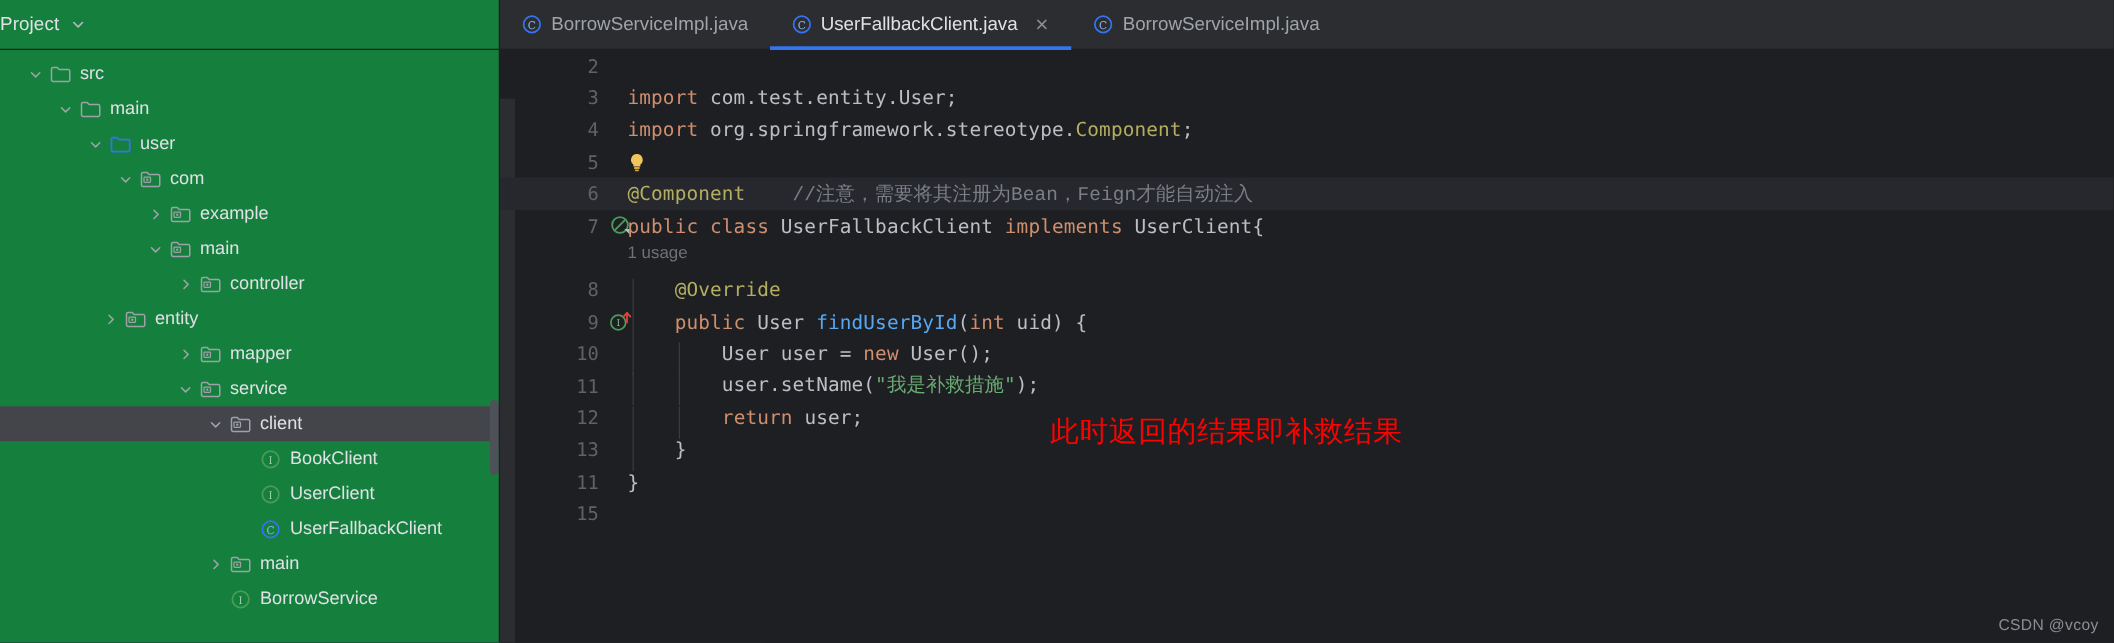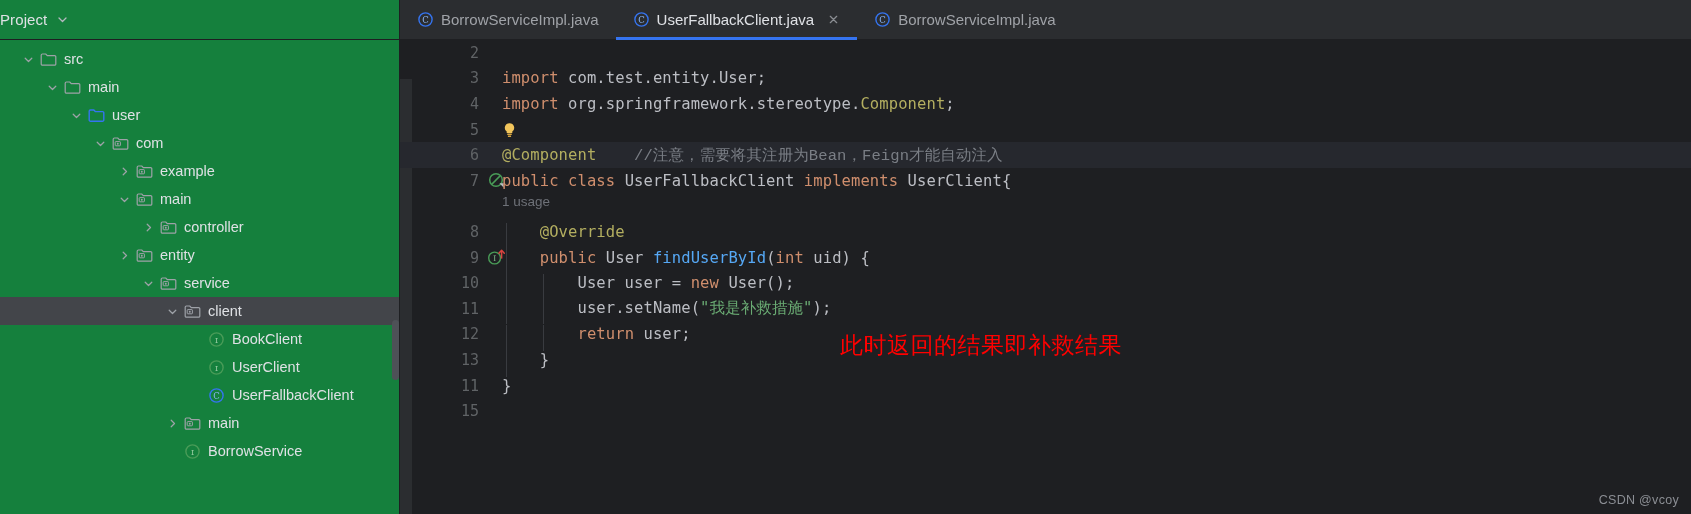--- a/index.html
+++ b/index.html
@@ -370,34 +370,49 @@
           </span>
           <span class="ticon">
             <span style="line-height: 0;"><svg width="17" height="15" viewBox="0 0 17 15">
                 <path d="M1.2 3.2 a1.2 1.2 0 0 1 1.2 -1.2 h3.4 l1.5 1.6 h7.3 a1.2 1.2 0 0 1 1.2 1.2 v7.2 a1.2 1.2 0 0 1 -1.2 1.2 h-12.2 a1.2 1.2 0 0 1 -1.2 -1.2 z" fill="none" stroke="#9ea2a8" stroke-width="1.2"></path>
                 <rect x="3.2" y="5.6" width="5.2" height="4.2" rx="0.6" fill="none" stroke="#9ea2a8" stroke-width="1"></rect>
                 <circle cx="5.8" cy="7.7" r="0.95" fill="#9ea2a8"></circle>
               </svg></span>
           </span>
           <span class="tlabel">controller</span>
         </div>
-        <div class="tree-row" style="padding-left: 116px; text-align: right;">
+        <div class="tree-row" style="padding-left: 80px; text-align: right;">
           <span class="tw">
             <span style="line-height: 0;"><svg width="13" height="13" viewBox="0 0 13 13">
                 <path d="M5.2 3.2 L8.5 6.5 L5.2 9.8" stroke="#9ea2a8" stroke-width="1.25" fill="none" stroke-linecap="round" stroke-linejoin="round"></path>
               </svg></span>
           </span>
           <span class="ticon">
             <span style="line-height: 0;"><svg width="17" height="15" viewBox="0 0 17 15">
                 <path d="M1.2 3.2 a1.2 1.2 0 0 1 1.2 -1.2 h3.4 l1.5 1.6 h7.3 a1.2 1.2 0 0 1 1.2 1.2 v7.2 a1.2 1.2 0 0 1 -1.2 1.2 h-12.2 a1.2 1.2 0 0 1 -1.2 -1.2 z" fill="none" stroke="#9ea2a8" stroke-width="1.2"></path>
                 <rect x="3.2" y="5.6" width="5.2" height="4.2" rx="0.6" fill="none" stroke="#9ea2a8" stroke-width="1"></rect>
                 <circle cx="5.8" cy="7.7" r="0.95" fill="#9ea2a8"></circle>
               </svg></span>
           </span>
           <span class="tlabel">entity</span>
+        </div>
+        <div class="tree-row" style="padding-left: 140px;">
+          <span class="tw">
+            <span style="line-height: 0;"><svg width="13" height="13" viewBox="0 0 13 13">
+                <path d="M5.2 3.2 L8.5 6.5 L5.2 9.8" stroke="#9ea2a8" stroke-width="1.25" fill="none" stroke-linecap="round" stroke-linejoin="round"></path>
+              </svg></span>
+          </span>
+          <span class="ticon">
+            <span style="line-height: 0;"><svg width="17" height="15" viewBox="0 0 17 15">
+                <path d="M1.2 3.2 a1.2 1.2 0 0 1 1.2 -1.2 h3.4 l1.5 1.6 h7.3 a1.2 1.2 0 0 1 1.2 1.2 v7.2 a1.2 1.2 0 0 1 -1.2 1.2 h-12.2 a1.2 1.2 0 0 1 -1.2 -1.2 z" fill="none" stroke="#9ea2a8" stroke-width="1.2"></path>
+                <rect x="3.2" y="5.6" width="5.2" height="4.2" rx="0.6" fill="none" stroke="#9ea2a8" stroke-width="1"></rect>
+                <circle cx="5.8" cy="7.7" r="0.95" fill="#9ea2a8"></circle>
+              </svg></span>
+          </span>
+          <span class="tlabel">mapper</span>
         </div>
         <div class="tree-row" style="padding-left: 140px;">
           <span class="tw">
             <span style="line-height: 0;"><svg width="13" height="13" viewBox="0 0 13 13">
                 <path d="M3.2 5.2 L6.5 8.5 L9.8 5.2" stroke="#9ea2a8" stroke-width="1.25" fill="none" stroke-linecap="round" stroke-linejoin="round"></path>
               </svg></span>
           </span>
           <span class="ticon">
             <span style="line-height: 0;"><svg width="17" height="15" viewBox="0 0 17 15">
                 <path d="M1.2 3.2 a1.2 1.2 0 0 1 1.2 -1.2 h3.4 l1.5 1.6 h7.3 a1.2 1.2 0 0 1 1.2 1.2 v7.2 a1.2 1.2 0 0 1 -1.2 1.2 h-12.2 a1.2 1.2 0 0 1 -1.2 -1.2 z" fill="none" stroke="#9ea2a8" stroke-width="1.2"></path>

